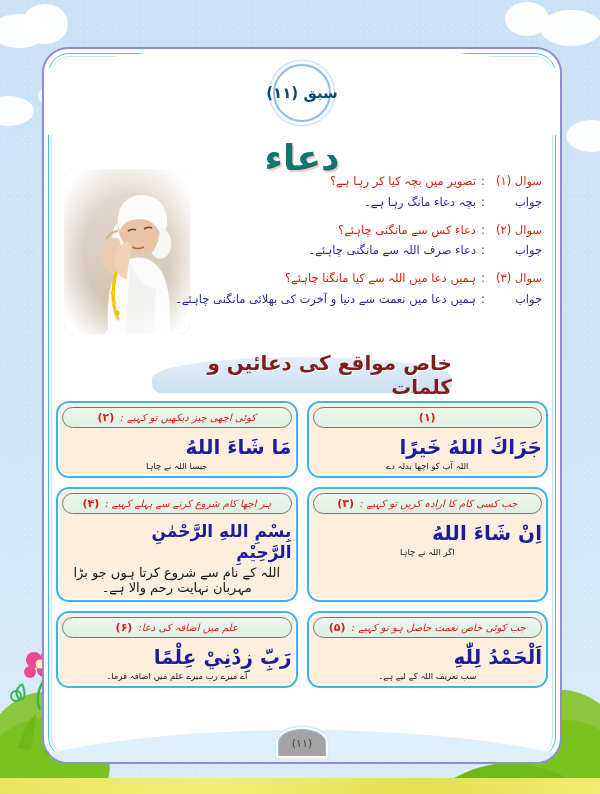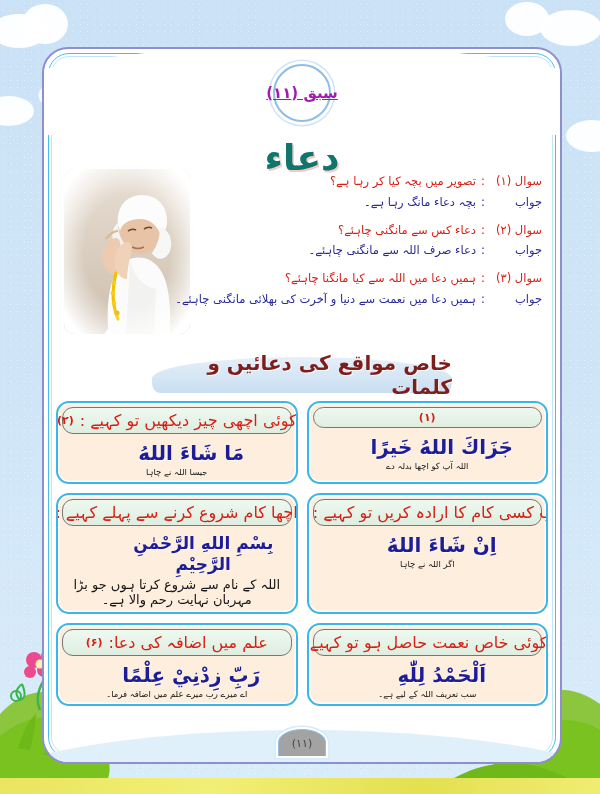--- a/index.html
+++ b/index.html
@@ -51,23 +51,22 @@
         background:#d7eaf8;}
   .lesson-badge{
     position:absolute;left:50%;top:44px;transform:translate(-50%,-50%);
     width:54px;height:54px;border-radius:50%;
     border:2px solid #8fbde3;background:#fff;
     display:flex;align-items:center;justify-content:center;
     box-shadow:0 0 0 3px #fff, 0 0 0 4.5px #cfe4f4;
     z-index:5;
   }
   .lesson-badge span{
-    color:#a21caf;font-size:15px;font-weight:bold;direction:rtl;white-space:nowrap;
+    color:#0c4a6e;font-size:15px;font-weight:bold;direction:rtl;white-space:nowrap;
     font-family:"DejaVu Sans",sans-serif;
-    text-decoration:underline;
   }
 
   
   .title{
     position:absolute;top:88px;left:0;right:0;text-align:center;z-index:6;
     color:#0f766e;font-size:36px;font-weight:bold;
     text-shadow:1.5px 1.5px 0 #f7c9c5, -1px 0 0 #fff;
     font-family:"DejaVu Sans",sans-serif;
   }
 
@@ -115,23 +114,23 @@
     box-shadow:0 0 0 1.5px #ffffff inset;
   }
   .dua-head{
     margin:4px 4px 3px 4px;
     border:1.5px solid #777;border-radius:11px;
     background:linear-gradient(#eef8ef,#dfeee1);
     display:flex;align-items:center;justify-content:center;gap:6px;
     padding:3px 6px;direction:rtl;
   }
   .dua-num{color:#d81f14;font-size:11px;font-weight:bold;}
-  .dua-head-text{color:#d81f14;font-size:16px;white-space:nowrap;}
+  .dua-head-text{color:#d81f14;font-size:10px;white-space:nowrap;font-style:italic;}
   .dua-arabic{
-    text-align:center;color:#1d1d9a;font-size:20px;font-weight:bold;
+    color:#1d1d9a;font-size:20px;font-weight:bold;
     direction:rtl;padding:4px 4px 1px;line-height:1.25;
     text-shadow:0.5px 0.5px 0 rgba(255,255,255,.8);
     font-family:"DejaVu Sans",sans-serif;
     margin-left:29px;
   }
   .dua-trans{
     text-align:center;color:#161616;font-size:8.5px;direction:rtl;padding:0 14px;
   }
   .dua-box.wide .dua-arabic{font-size:17px;padding-left:28px;}
   .dua-box.wide .dua-trans{font-size:13px;}

